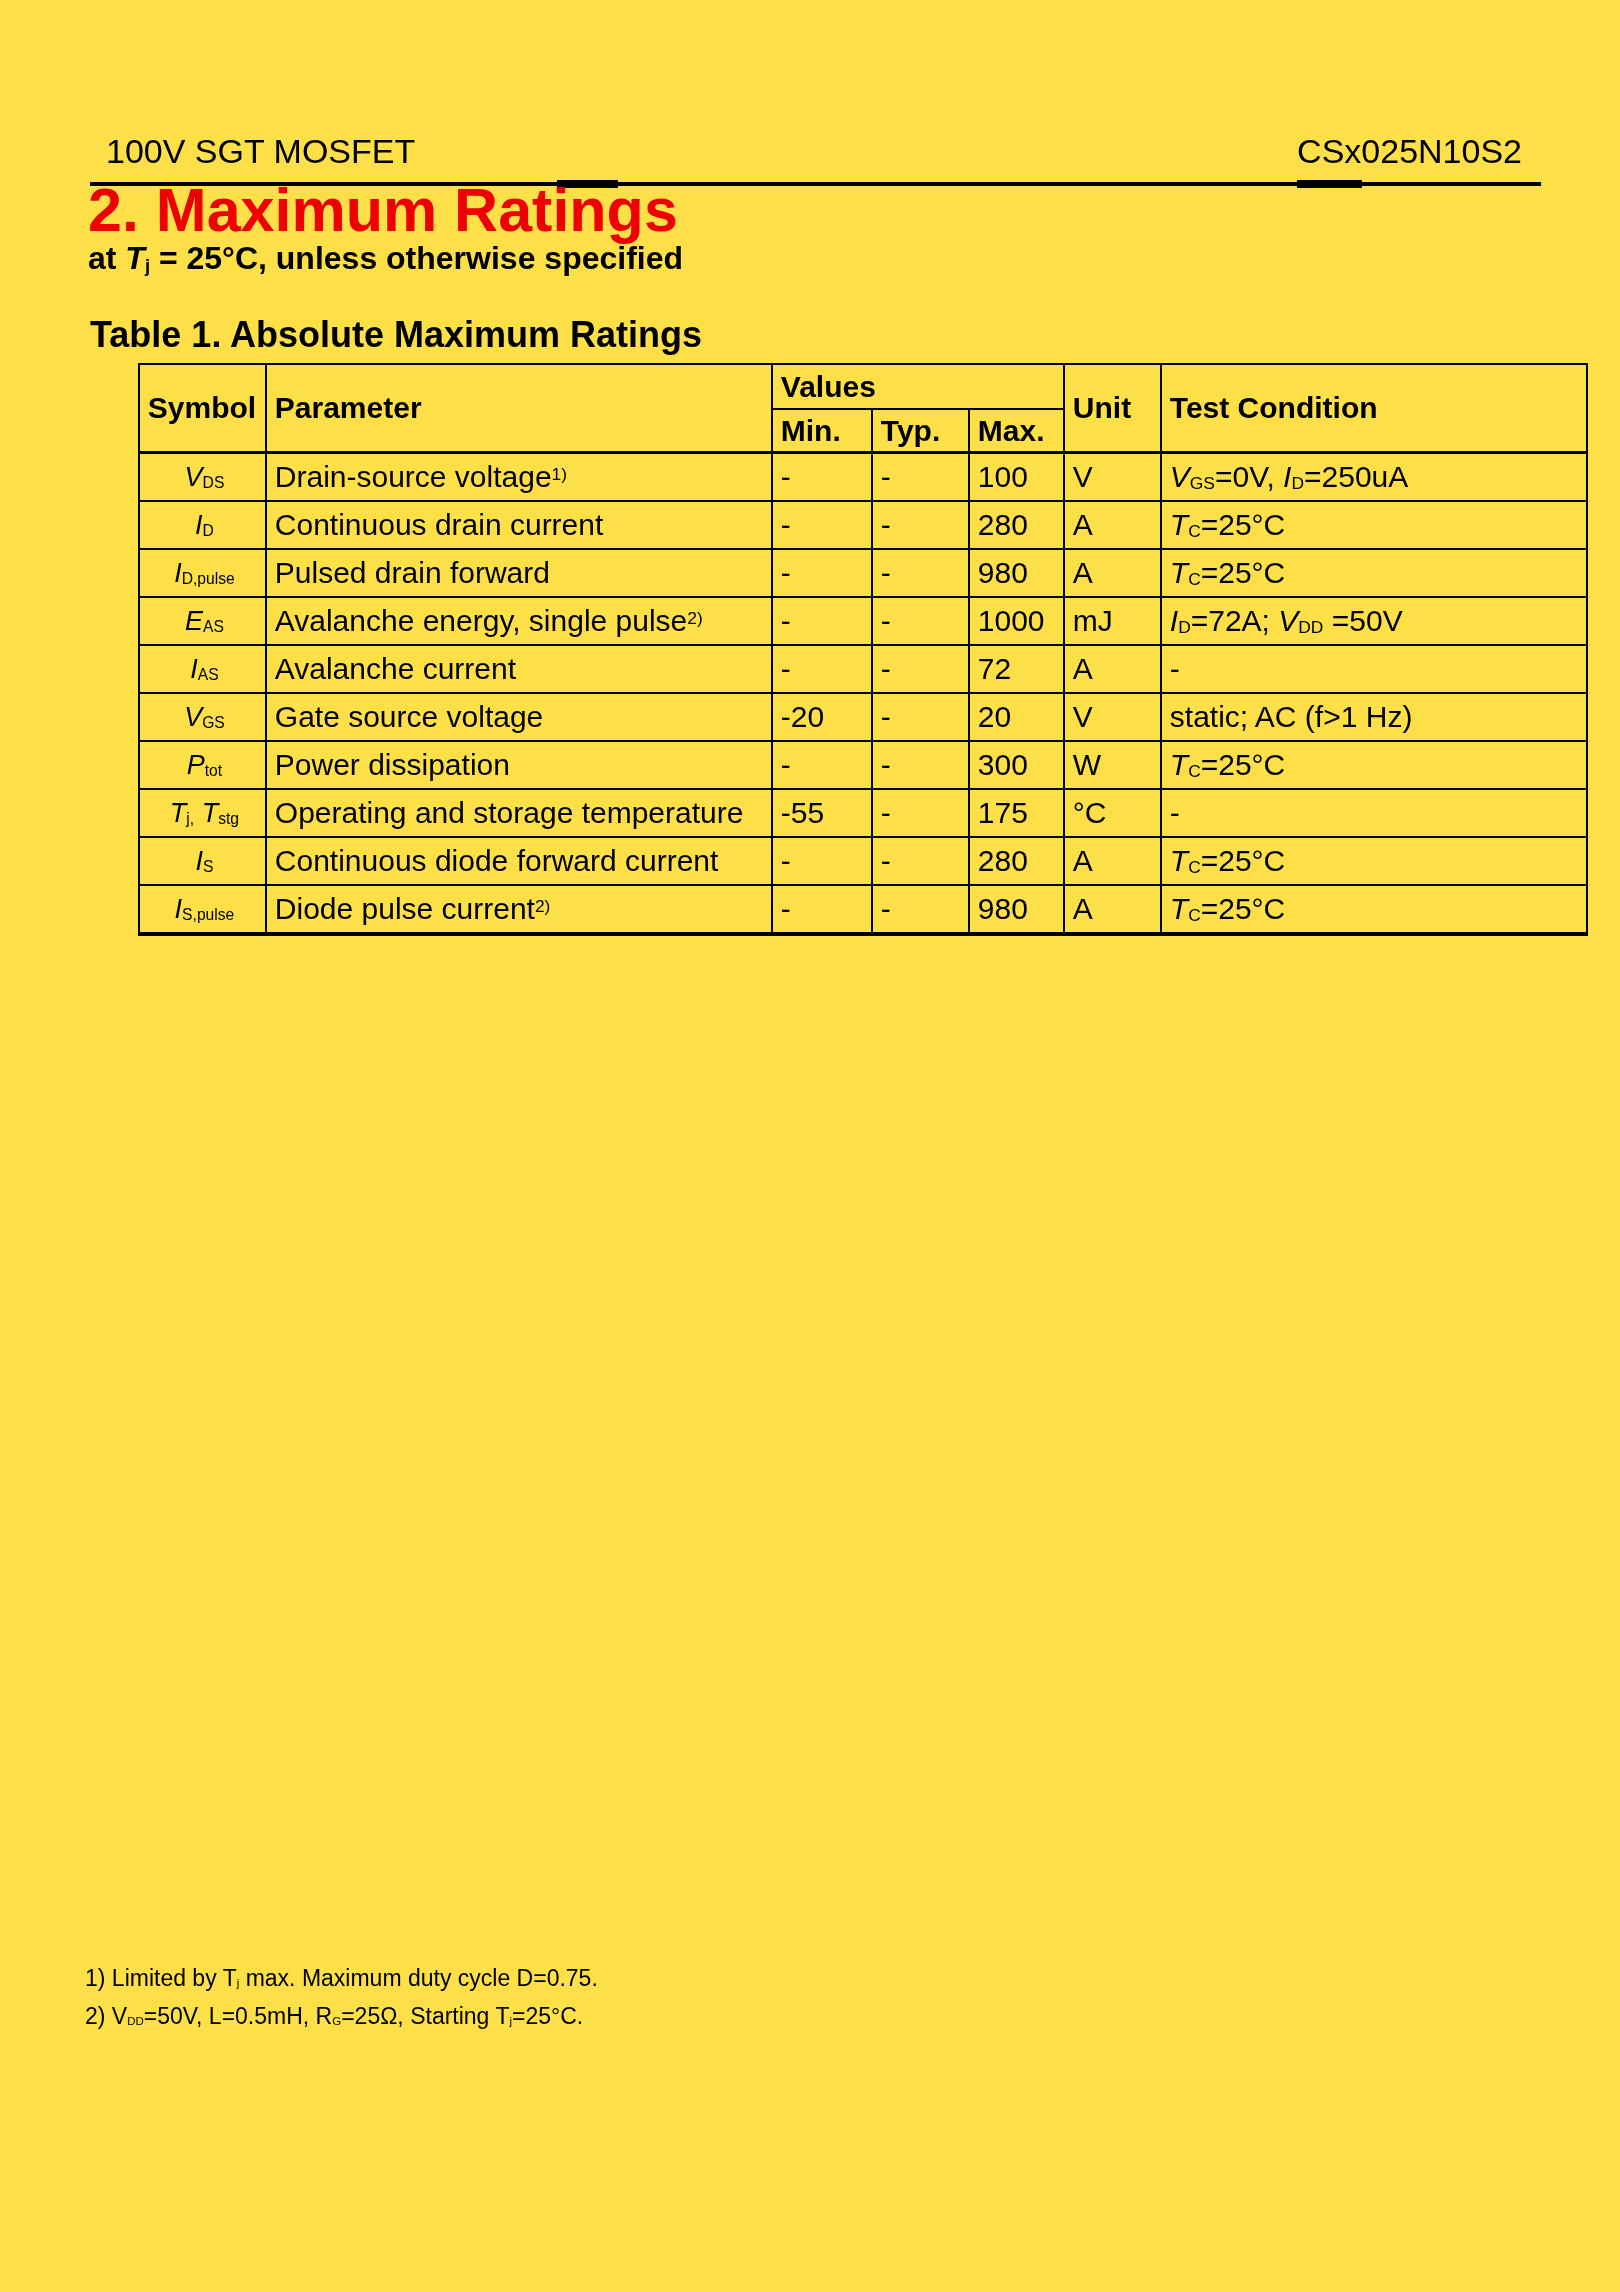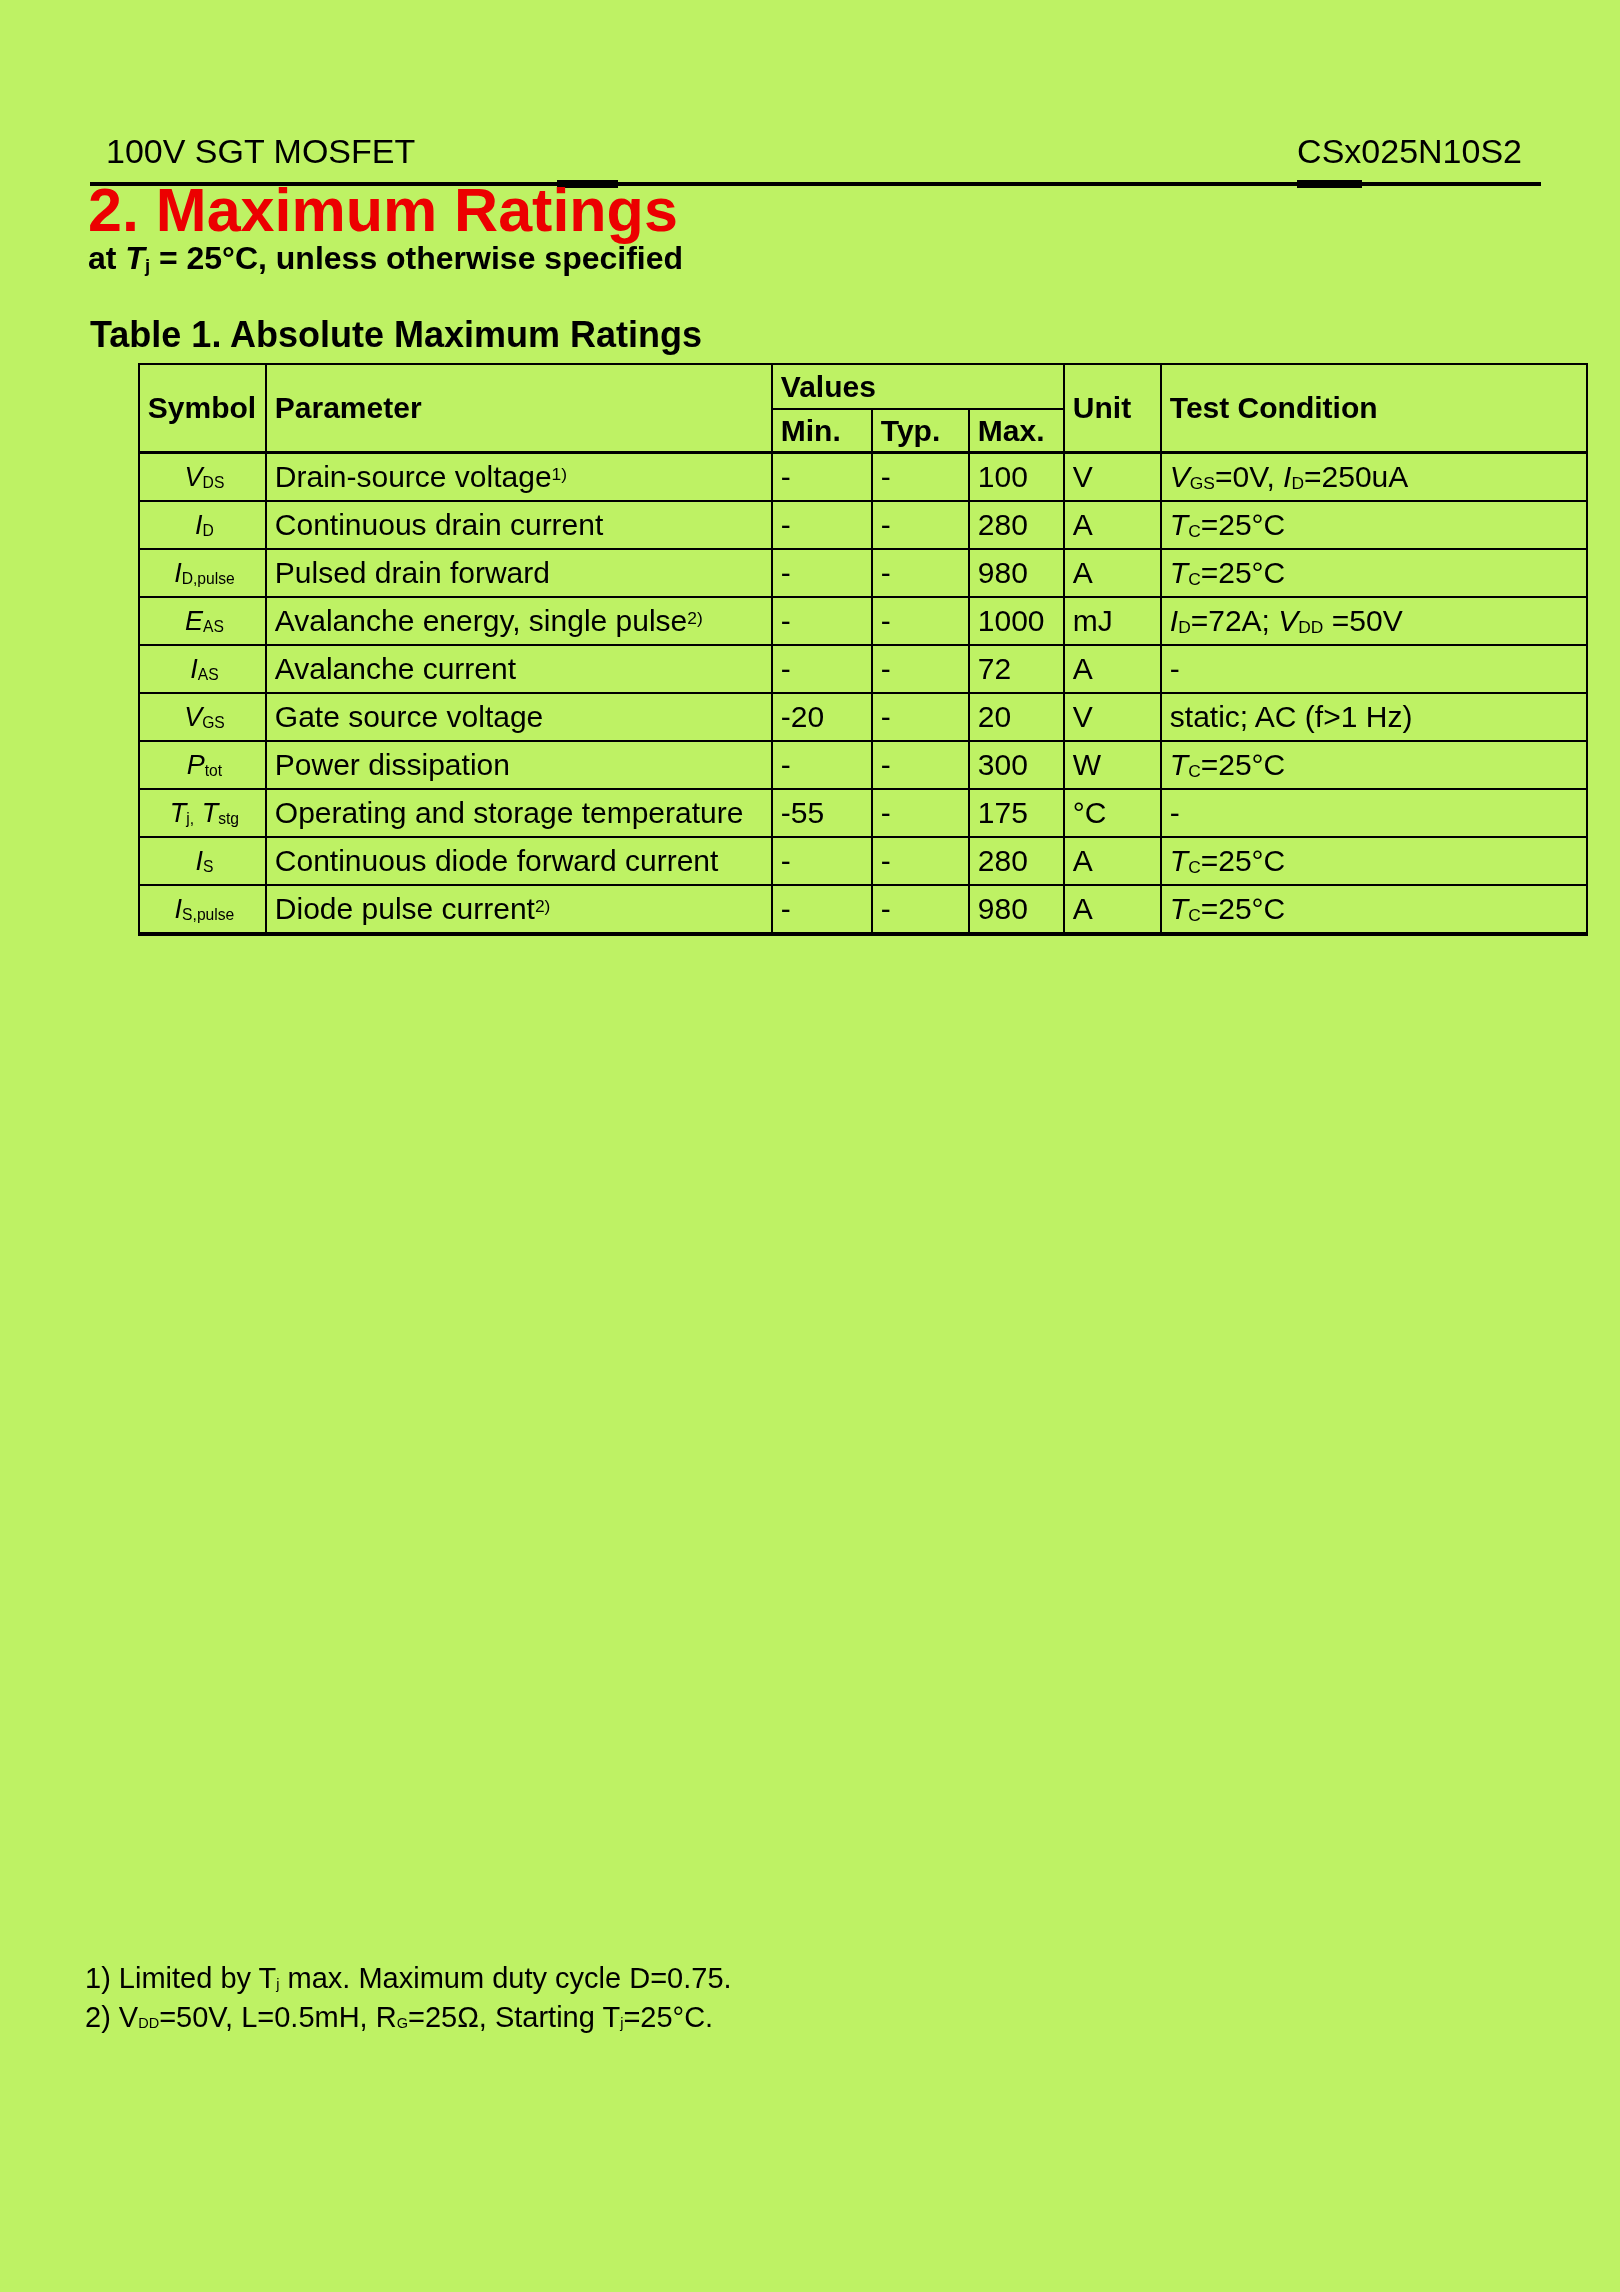--- a/index.html
+++ b/index.html
@@ -1,17 +1,17 @@
 <!DOCTYPE html>
 <html><head>
 <meta charset="utf-8">
 <style>
   html,body{margin:0;padding:0;background:#ffffff;}
   body{font-family:"Liberation Sans","DejaVu Sans",sans-serif;color:#000;}
-  .page{position:relative;width:1620px;height:2293px;background:#bef264;overflow:hidden;}
+  .page{position:relative;width:1620px;height:2293px;background:#fde047;overflow:hidden;}
 
   
   .hdr{position:absolute;left:106px;top:133px;width:1416px;display:flex;
        justify-content:space-between;align-items:flex-start;
        font-size:34px;line-height:36px;font-weight:400;}
 
   .rule{position:absolute;left:90px;top:182px;width:1451px;height:3.9px;background:#000;}
   .rule-seg{position:absolute;top:180px;height:7.8px;background:#000;}
   .rule-seg.s1{left:557px;width:61px;}
   .rule-seg.s2{left:1297px;width:65px;}
@@ -39,21 +39,21 @@
   .ratings tbody td{font-size:30px;font-weight:400;height:46px;}
   .ratings tbody td.cell-symbol{font-size:27px;text-align:center;}
   .ratings tbody tr:last-child td{border-bottom:4.9px solid #000;}
 
   
   .seg-i{font-style:italic;}
   .seg-sub{font-size:0.58em;vertical-align:-0.14em;}
   .seg-sup{font-size:0.58em;vertical-align:0.42em;}
 
   .footnotes{position:absolute;left:85px;top:1962px;
-             font-size:29px;line-height:33px;font-weight:400;}
+             font-size:23px;line-height:33px;font-weight:400;}
   .footnotes .seg-sub{font-size:0.5em;vertical-align:-0.1em;}
 </style>
 </head>
 <body>
 
 <div class="page">
 
   <div class="hdr">
     <span>100V SGT MOSFET</span>
     <span>CSx025N10S2</span>

